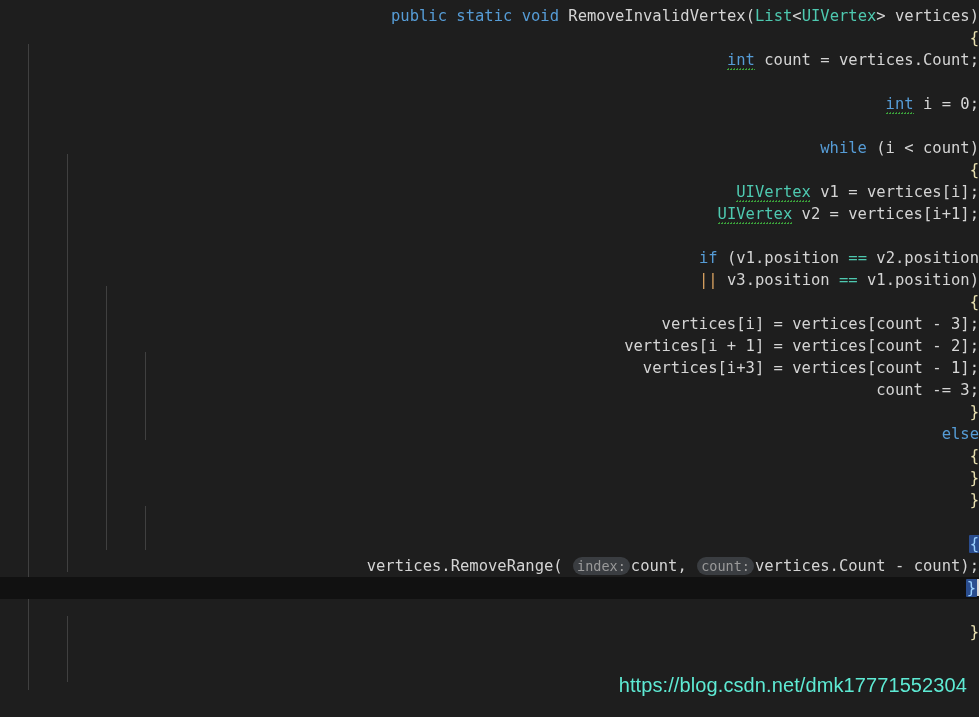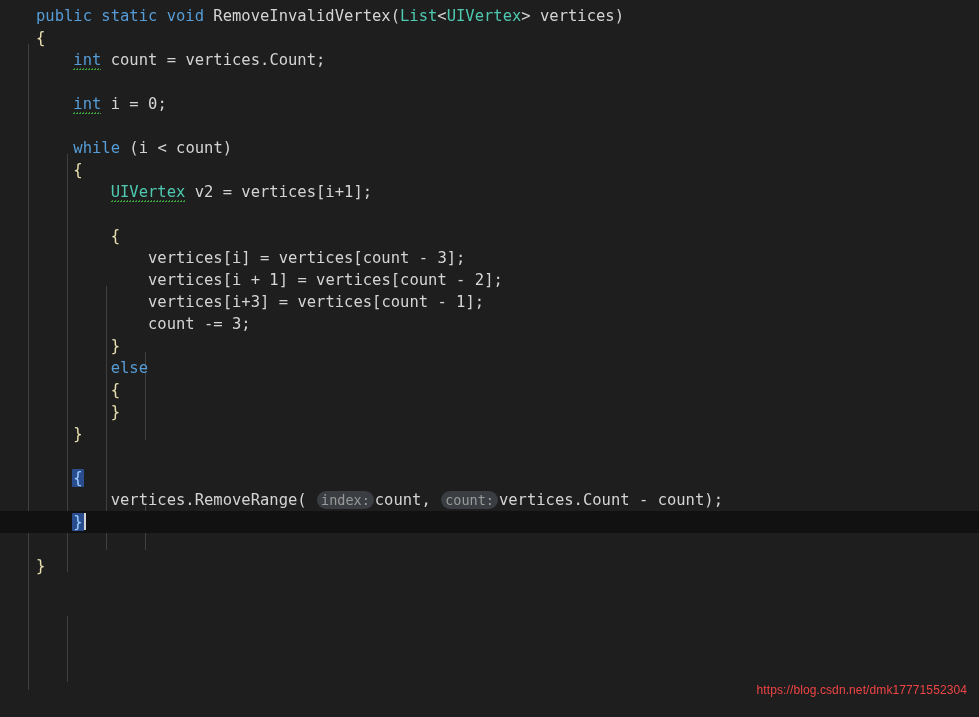--- a/index.html
+++ b/index.html
@@ -45,23 +45,24 @@
     background: #404040;
   }
 
   
   .line {
     position: relative;
     height: 22px;
     line-height: 22px;
     font-size: 15.5px;
     white-space: pre;
-    padding-left: 36px;
+    padding-left: 24px;
     color: #d4d4d4;
     letter-spacing: 0px;
+    text-align: right;
   }
   .line.current {
     background: #111111;
   }
 
   
   .kw      { color: #569cd6; }            
   .type    { color: #4ec9b0; }
   .punc    { color: #d4d4d4; }
   .brace   { color: #e8e0b0; }            
@@ -117,22 +118,22 @@
     margin: 0 1px;
   }
 
   
   .watermark {
     position: absolute;
     right: 12px;
     bottom: 20px;
     z-index: 5;
     font-family: "Liberation Sans", sans-serif;
-    font-size: 12px;
-    color: #ef4444;
+    font-size: 20px;
+    color: #5eead4;
     letter-spacing: 0.1px;
     padding-left: 40px;
   }
 </style>
 </head>
 <body>
 
 <div id="editor">
 
   <div class="guides">
@@ -155,28 +156,31 @@
     <div class="line"> </div>
 
     <div class="line">    <span class="kw squiggle">int</span> <span class="ident">i</span> <span class="punc">=</span> <span class="num">0</span><span class="punc">;</span></div>
 
     <div class="line"> </div>
 
     <div class="line">    <span class="kw">while</span> <span class="punc">(</span><span class="ident">i</span> <span class="punc">&lt;</span> <span class="ident">count</span><span class="punc">)</span></div>
 
     <div class="line">    <span class="brace">{</span></div>
 
+    <div class="line">        <span class="type squiggle">UIVertex</span> <span class="ident">v1</span> <span class="punc">=</span> <span class="ident">vertices</span><span class="punc">[</span><span class="ident">i</span><span class="punc">]</span><span class="punc">;</span></div>
 
     <div class="line">        <span class="type squiggle">UIVertex</span> <span class="ident">v2</span> <span class="punc">=</span> <span class="ident">vertices</span><span class="punc">[</span><span class="ident">i</span><span class="punc">+</span><span class="num">1</span><span class="punc">]</span><span class="punc">;</span></div>
 
 
     <div class="line"> </div>
 
-
-
+    <div class="line">        <span class="kw">if</span> <span class="punc">(</span><span class="ident">v1</span><span class="punc">.</span><span class="ident">position</span> <span class="op">==</span> <span class="ident">v2</span><span class="punc">.</span><span class="ident">position</span></div>
+
+
+    <div class="line">            <span class="orop">||</span> <span class="ident">v3</span><span class="punc">.</span><span class="ident">position</span> <span class="op">==</span> <span class="ident">v1</span><span class="punc">.</span><span class="ident">position</span><span class="punc">)</span></div>
 
     <div class="line">        <span class="brace">{</span></div>
 
     <div class="line">            <span class="ident">vertices</span><span class="punc">[</span><span class="ident">i</span><span class="punc">]</span> <span class="punc">=</span> <span class="ident">vertices</span><span class="punc">[</span><span class="ident">count</span> <span class="punc">-</span> <span class="num">3</span><span class="punc">]</span><span class="punc">;</span></div>
 
     <div class="line">            <span class="ident">vertices</span><span class="punc">[</span><span class="ident">i</span> <span class="punc">+</span> <span class="num">1</span><span class="punc">]</span> <span class="punc">=</span> <span class="ident">vertices</span><span class="punc">[</span><span class="ident">count</span> <span class="punc">-</span> <span class="num">2</span><span class="punc">]</span><span class="punc">;</span></div>
 
     <div class="line">            <span class="ident">vertices</span><span class="punc">[</span><span class="ident">i</span><span class="punc">+</span><span class="num">3</span><span class="punc">]</span> <span class="punc">=</span> <span class="ident">vertices</span><span class="punc">[</span><span class="ident">count</span> <span class="punc">-</span> <span class="num">1</span><span class="punc">]</span><span class="punc">;</span></div>
 
     <div class="line">            <span class="ident">count</span> <span class="punc">-=</span> <span class="num">3</span><span class="punc">;</span></div>

